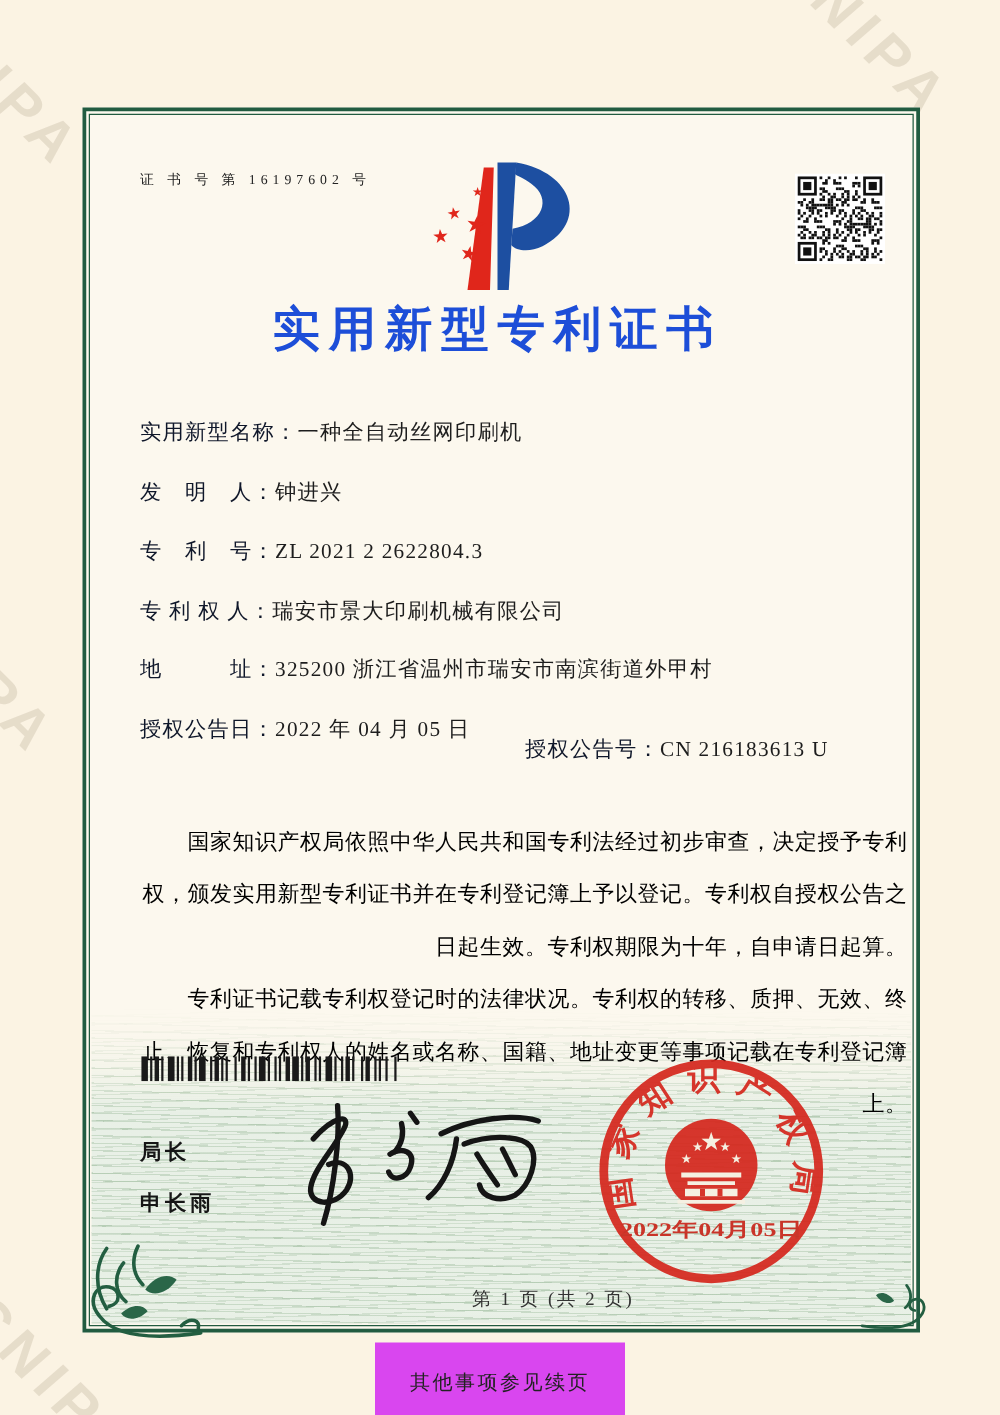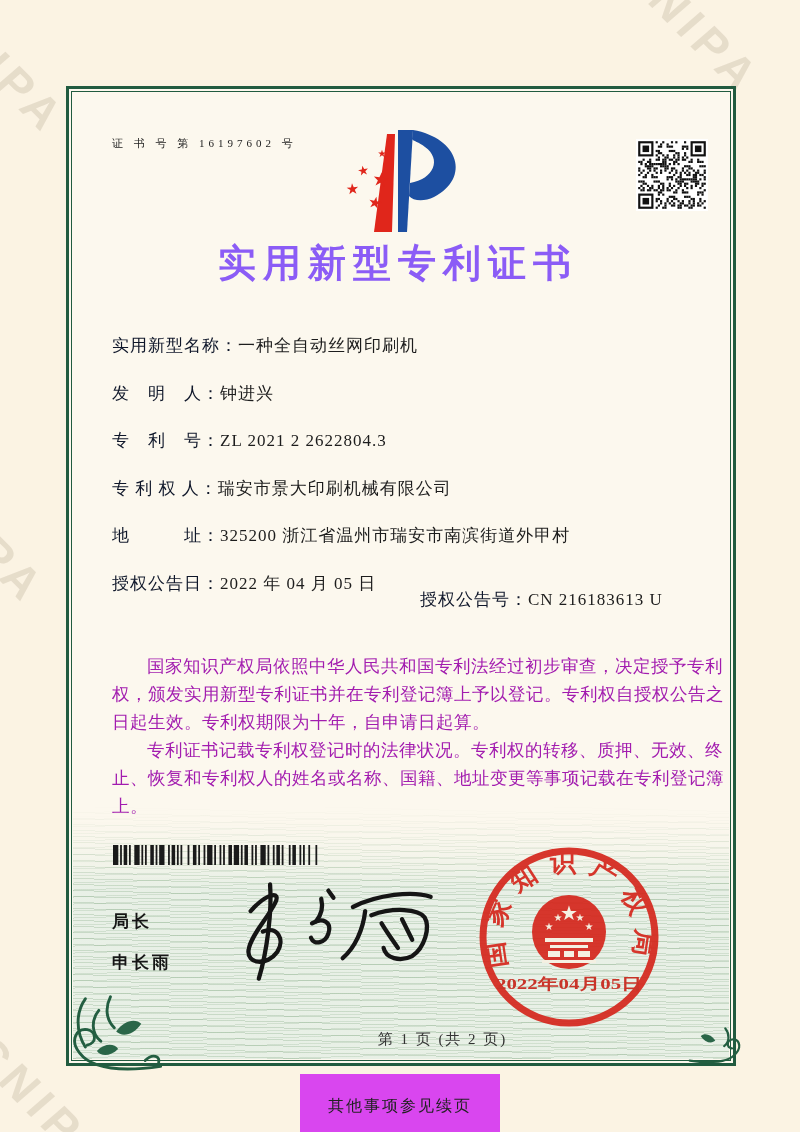--- a/index.html
+++ b/index.html
@@ -52,33 +52,33 @@
     position:absolute;left:112px;top:136px;
     font-size:11px;letter-spacing:4px;color:#222;
     z-index:2;
   }
   .qr{position:absolute;left:636px;top:139px;width:72px;height:72px;z-index:2;background:#fff;}
   .logo{position:absolute;left:333px;top:124px;width:150px;height:115px;z-index:2;}
 
   .title{
     position:absolute;left:66px;top:238px;width:664px;
     text-align:center;font-size:38px;font-weight:700;
-    letter-spacing:7px;color:#8b5cf6;z-index:2;
+    letter-spacing:7px;color:#1d4ed8;z-index:2;
   }
 
   .fields{position:absolute;left:112px;top:334px;width:612px;z-index:2;}
   .field-row{position:relative;height:47.6px;font-size:17px;letter-spacing:1px;white-space:nowrap;}
   .field-label{display:inline-block;color:#0f172a;}
   .field-value{color:#1d1d1d;margin-top:11px;}
   .pair2{position:absolute;left:308px;top:16px;text-align:right;}
 
   .paras{position:absolute;left:112px;top:652px;width:614px;z-index:2;}
   .paras p{
-    margin:0;text-indent:2em;font-size:17.5px;line-height:28px;
-    letter-spacing:0.5px;color:#a21caf;
+    margin:0;text-indent:2em;font-size:17.5px;line-height:42px;
+    letter-spacing:0.5px;color:#000000;text-align:right;
   }
 
   .barcode{position:absolute;left:113px;top:845px;width:206px;height:20px;z-index:2;}
 
   .signer{
     position:absolute;left:112px;top:910px;z-index:2;
     font-family:Liberation Sans, sans-serif;
     font-size:17px;font-weight:600;color:#161616;letter-spacing:3px;
   }
   .signer .name{margin-top:18px;}

